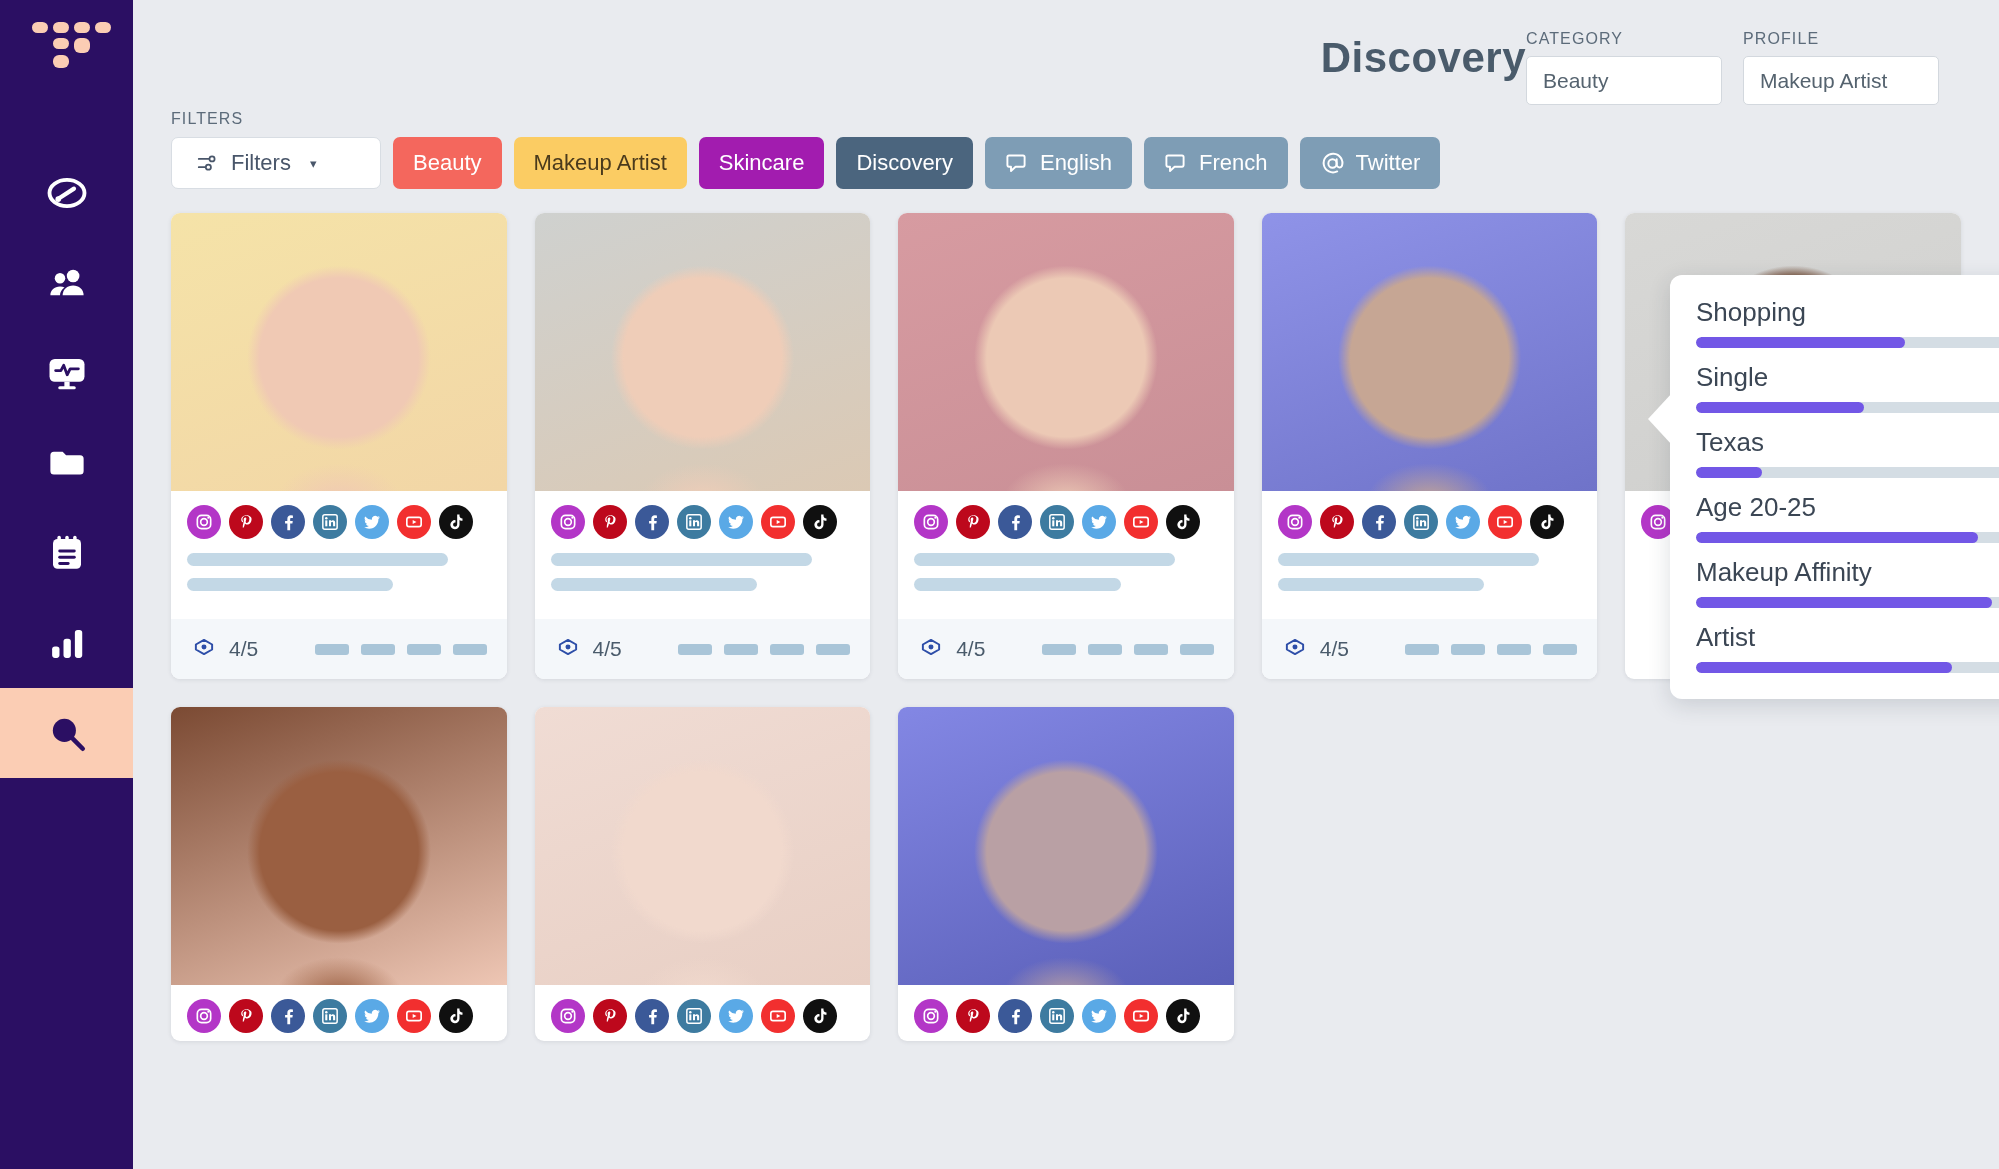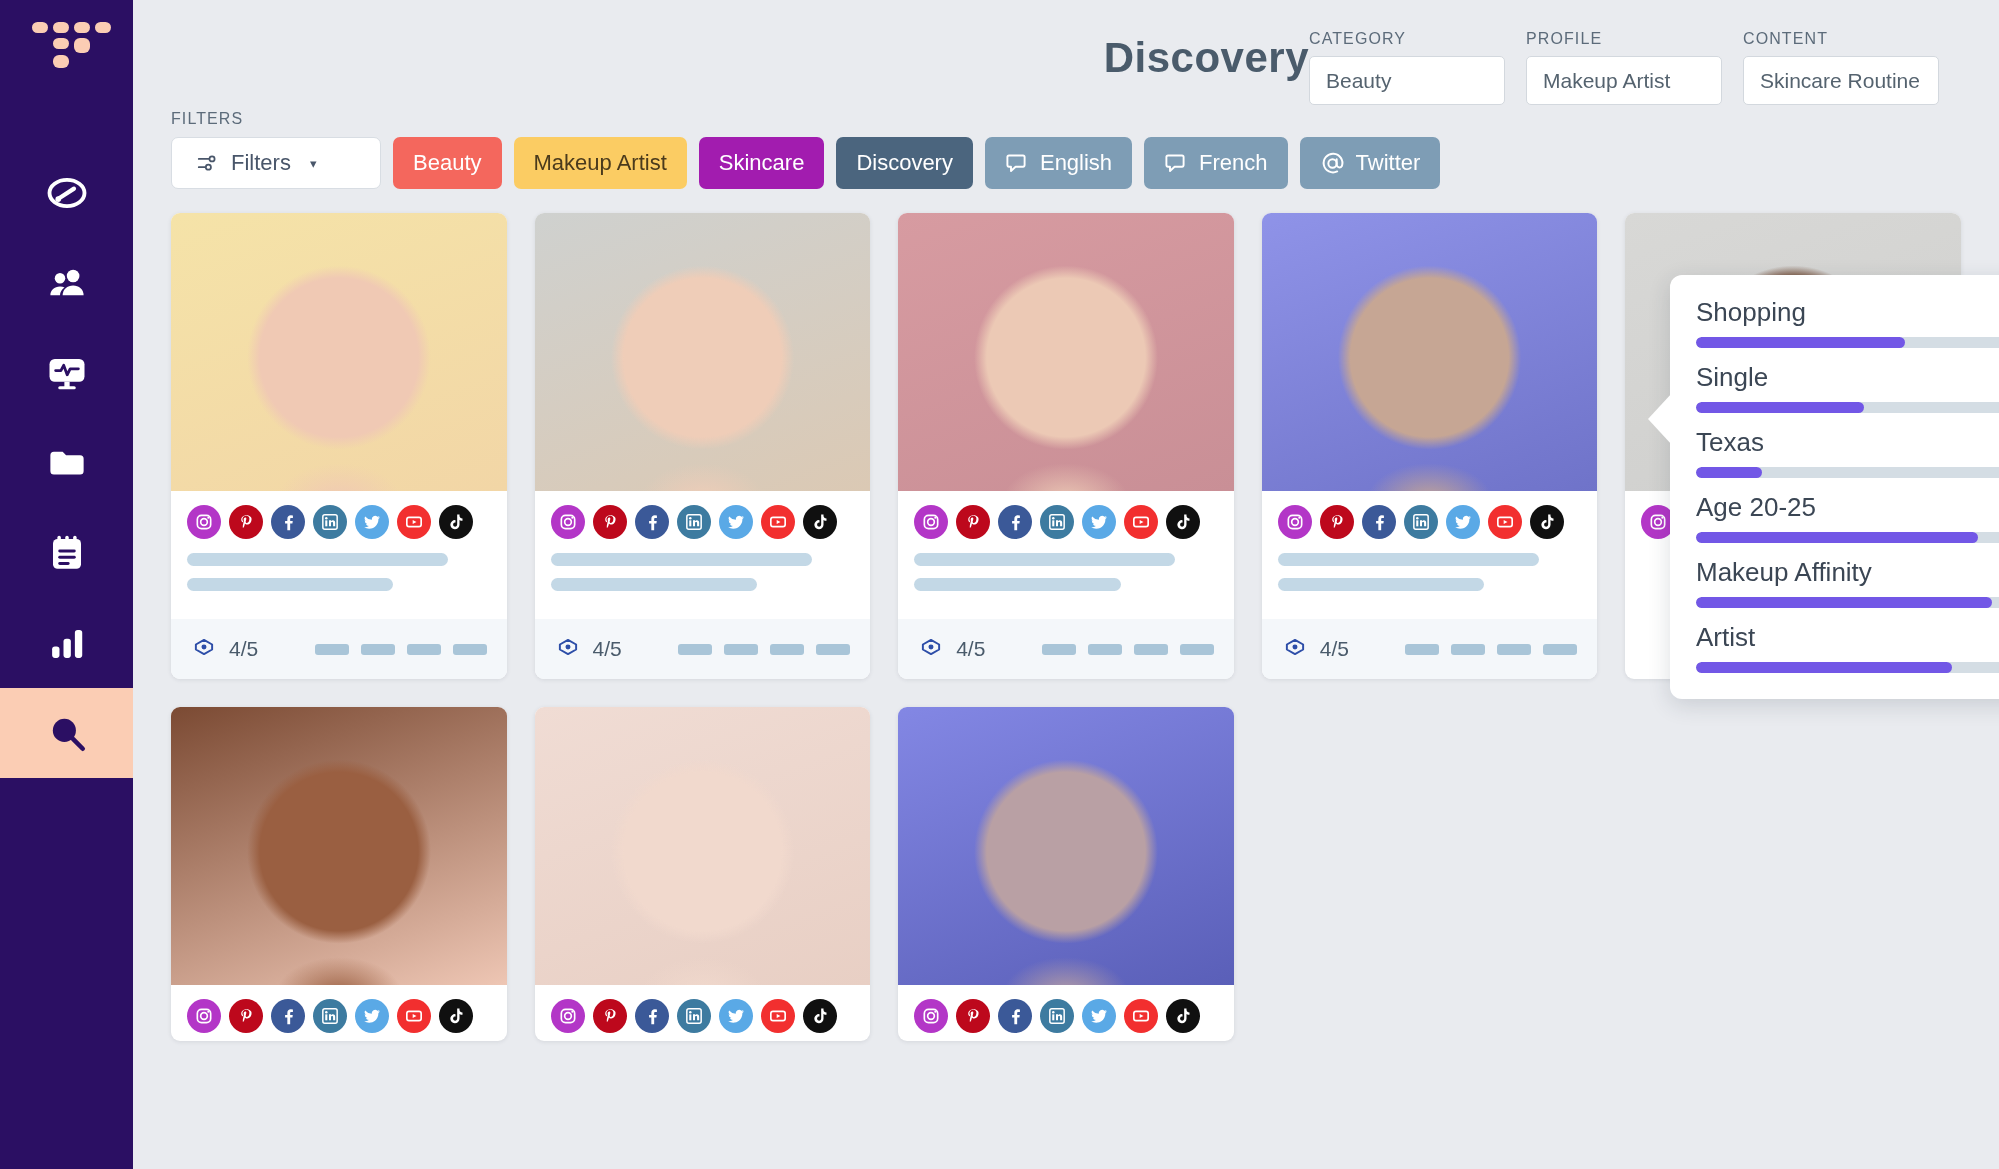--- a/index.html
+++ b/index.html
@@ -229,24 +229,20 @@
       <div class="page-title">Discovery</div>
 
       <div class="selects">
         <div class="select-group">
           <div class="select-label">CATEGORY</div>
           <div class="select-box">Beauty</div>
         </div>
         <div class="select-group">
           <div class="select-label">PROFILE</div>
           <div class="select-box">Makeup Artist</div>
-        </div>
-        <div class="select-group">
-          <div class="select-label">CONTENT</div>
-          <div class="select-box">Skincare Routine</div>
         </div>
       </div>
     </div>
 
     <div class="filters-wrap">
       <div class="filters-label">FILTERS</div>
       <div class="chips">
         <div class="chip filters-btn">
           <svg width="26" height="22" viewBox="0 0 24 24">
             <path d="M3 7.5h11M3 16.5h7" stroke="#49566a" stroke-width="1.9" stroke-linecap="round"></path>

